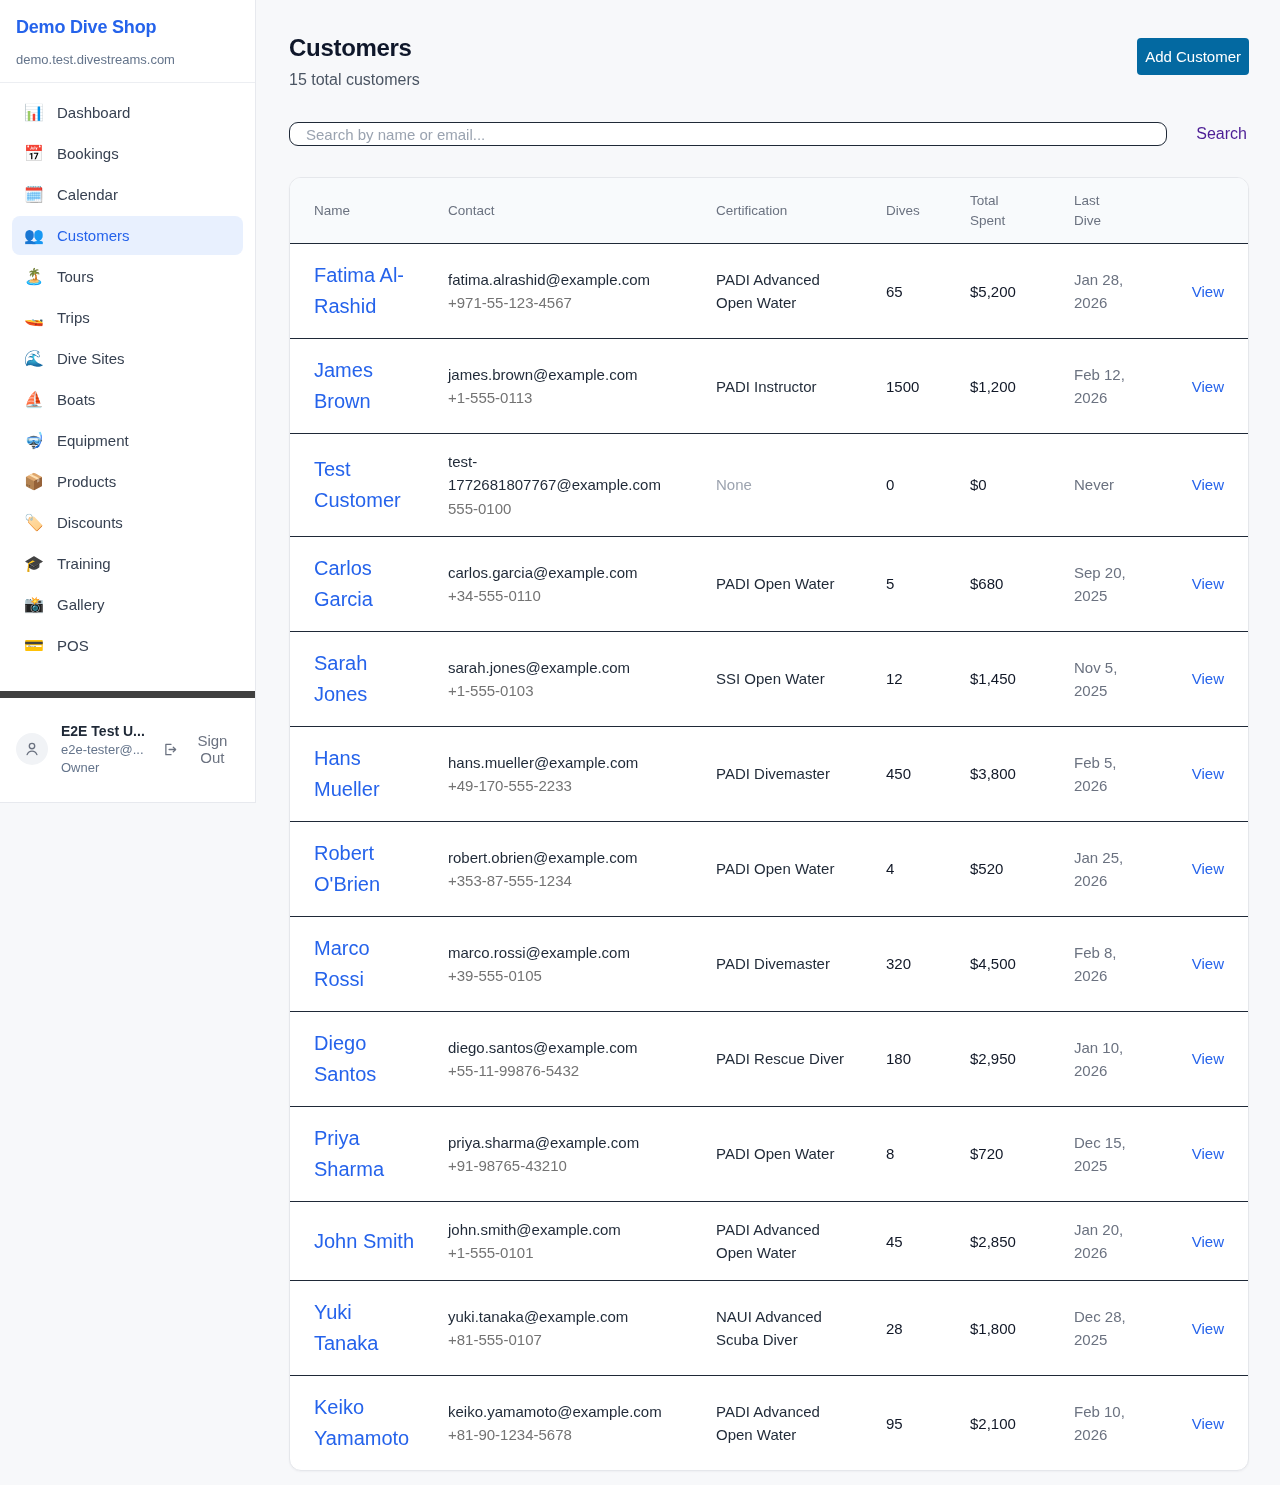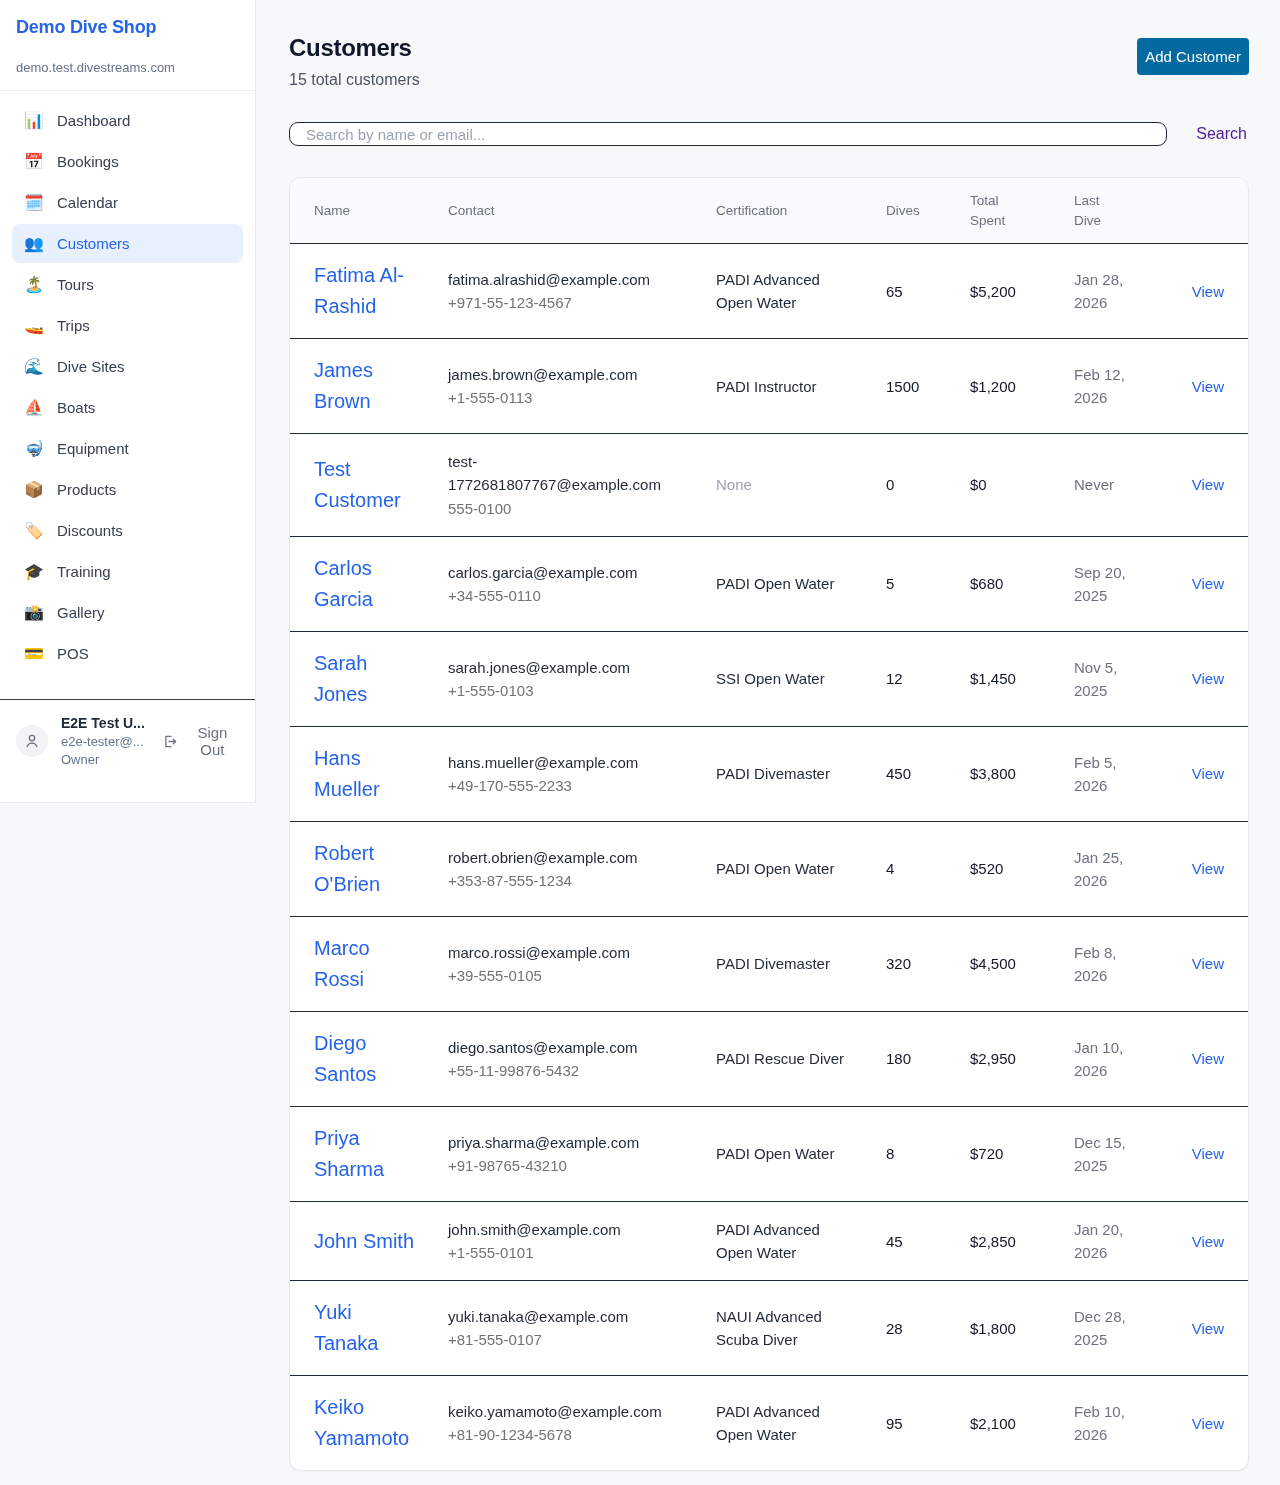--- a/index.html
+++ b/index.html
@@ -17,34 +17,34 @@
   .sidebar {
     position: absolute; left: 0; top: 0;
     width: 256px; height: 803px;
     background: #ffffff;
     border-right: 1px solid #e7e9ee;
     border-bottom: 1px solid #e7e9ee;
     display: flex; flex-direction: column;
   }
   .sidebar-header { padding: 17px 16px 15px; border-bottom: 1px solid #eceef2; }
   .shop-name { color: #2563eb; font-size: 18px; font-weight: 700; letter-spacing: -0.2px; }
-  .shop-domain { color: #64748b; font-size: 13px; margin-top: 22px; }
+  .shop-domain { color: #64748b; font-size: 13px; margin-top: 14px; }
   .nav { padding: 10px 12px; flex: 0 0 auto; }
   .nav-item {
     display: flex; align-items: center; gap: 13px;
     padding: 10px 12px; margin-bottom: 2px;
     border-radius: 8px; cursor: pointer;
     color: #374151; font-size: 15px;
   }
   .nav-item .nav-icon { font-size: 16px; width: 20px; text-align: center; }
   .nav-item.active { background: #e8f0fe; color: #2563eb; font-weight: 500; }
   .sidebar-footer {
     margin-top: 14px;
-    border-top: 1px solid #404040;
-    padding: 15px 16px;
+    border-top: 7px solid #404040;
+    padding: 25px 16px;
     display: flex; align-items: center; gap: 13px;
   }
   .avatar {
     width: 32px; height: 32px; border-radius: 50%;
     background: #f1f3f6; color: #6b7280;
     display: flex; align-items: center; justify-content: center;
     flex: 0 0 auto;
   }
   .user-info { min-width: 0; width: 96px; }
   .user-name { font-size: 14px; font-weight: 700; color: #1f2937; white-space: nowrap; }

